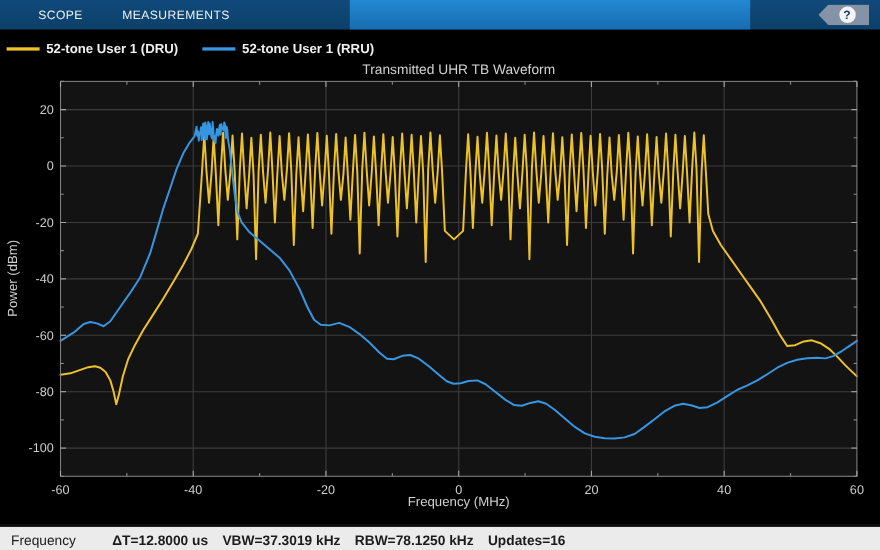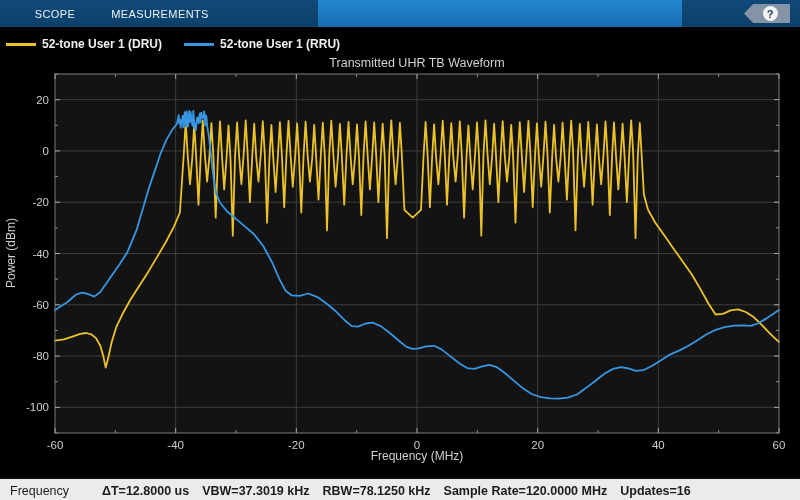--- a/index.html
+++ b/index.html
@@ -162,17 +162,16 @@
       <text id="ylabel" transform="translate(15,226) rotate(-90)" text-anchor="middle" font-size="12" fill="#d0d0d0">Power (dBm)</text>
     </svg>
   </div>
 
   <div class="statusbar">
     <span class="status-state">Frequency</span>
     <span id="status-fields" style="display:flex;">
         <span class="status-field">ΔT=12.8000 us</span>
         <span class="status-field">VBW=37.3019 kHz</span>
         <span class="status-field">RBW=78.1250 kHz</span>
-        <span class="status-field">Sample Rate=120.0000 MHz</span>
         <span class="status-field">Updates=16</span>
       </span>
   </div>
 </div>
 
 </body></html>

